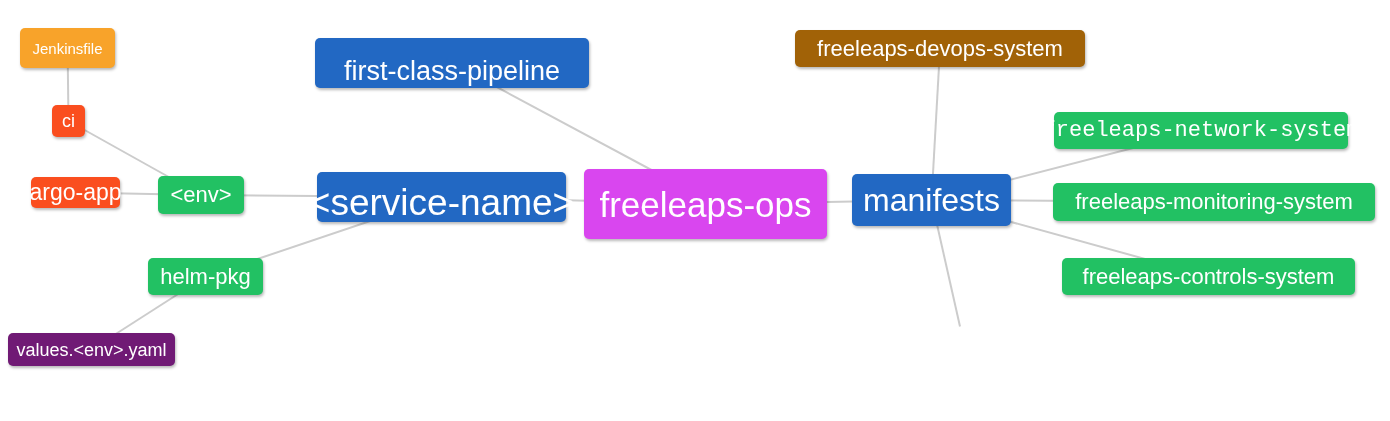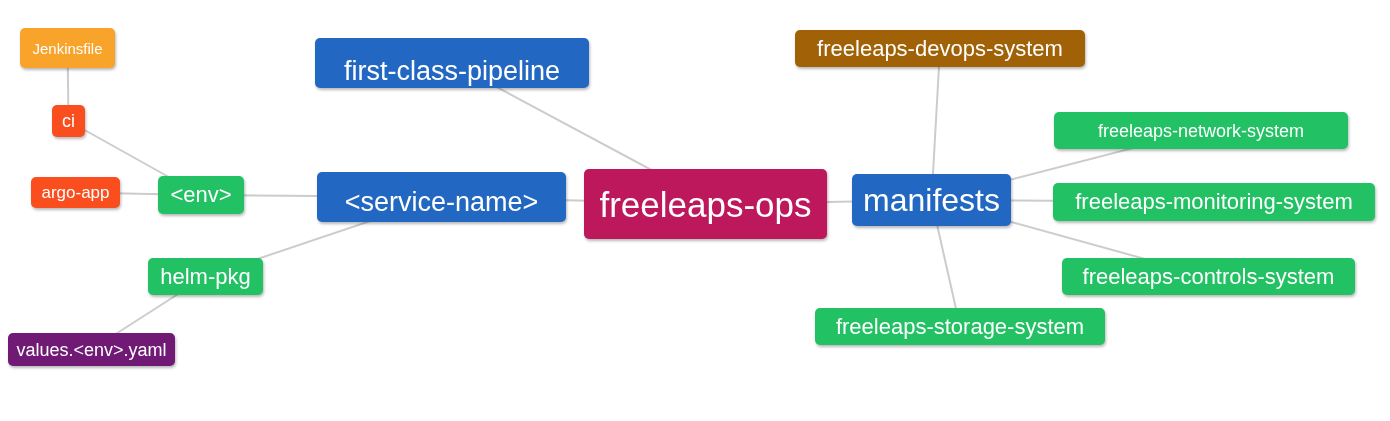--- a/index.html
+++ b/index.html
@@ -59,51 +59,48 @@
       <line x1="931.5" y1="200" x2="1208.5" y2="276.5" stroke="#cccccc" stroke-width="2"></line>
       <line x1="931.5" y1="200" x2="960" y2="326.5" stroke="#cccccc" stroke-width="2"></line>
     </svg>
     <div class="node" style="left: 20px; top: 28px; width: 95px; height: 40px; background: rgb(248, 163, 42);">
       <span class="node-label" style="font-size: 15px; color: rgb(255, 255, 255);">Jenkinsfile</span>
     </div>
     <div class="node" style="left: 52px; top: 105px; width: 33px; height: 32px; background: rgb(250, 78, 31);">
       <span class="node-label" style="font-size: 18px; color: rgb(255, 255, 255);">ci</span>
     </div>
     <div class="node" style="left: 31px; top: 177px; width: 89px; height: 31px; background: rgb(250, 78, 31);">
-      <span class="node-label" style="font-size: 17px; color: rgb(255, 255, 255);">argo-app</span>
+      <span class="node-label" style="font-size: 23px; color: rgb(255, 255, 255);">argo-app</span>
     </div>
     <div class="node" style="left: 158px; top: 176px; width: 86px; height: 38px; background: rgb(34, 193, 99);">
       <span class="node-label" style="font-size: 22px; color: rgb(255, 255, 255);">&lt;env&gt;</span>
     </div>
     <div class="node" style="left: 148px; top: 258px; width: 115px; height: 37px; background: rgb(34, 193, 99);">
       <span class="node-label" style="font-size: 22px; color: rgb(255, 255, 255);">helm-pkg</span>
     </div>
     <div class="node" style="left: 8px; top: 333px; width: 167px; height: 33px; background: #701a75;">
       <span class="node-label" style="font-size: 18px; color: rgb(255, 255, 255);">values.&lt;env&gt;.yaml</span>
     </div>
     <div class="node" style="left: 315px; top: 38px; width: 274px; height: 50px; background: rgb(34, 104, 195);">
       <span class="node-label" style="font-size: 27px; color: rgb(255, 255, 255); margin-top: 16px;">first-class-pipeline</span>
     </div>
     <div class="node" style="left: 317px; top: 172px; width: 249px; height: 50px; background: rgb(34, 104, 195);">
-      <span class="node-label" style="font-size: 27px; color: rgb(255, 255, 255); margin-top: 10px;">&lt;service-name&gt;</span>
+      <span class="node-label" style="font-size: 37px; color: rgb(255, 255, 255); margin-top: 10px;">&lt;service-name&gt;</span>
     </div>
-    <div class="node" style="left: 584px; top: 169px; width: 243px; height: 70px; background: #be185d;">
+    <div class="node" style="left: 584px; top: 169px; width: 243px; height: 70px; background: #d946ef;">
       <span class="node-label" style="font-size: 35px; color: rgb(255, 255, 255);">freeleaps-ops</span>
     </div>
     <div class="node" style="left: 852px; top: 174px; width: 159px; height: 52px; background: rgb(34, 104, 195);">
       <span class="node-label" style="font-size: 32px; color: rgb(255, 255, 255);">manifests</span>
     </div>
     <div class="node" style="left: 795px; top: 30px; width: 290px; height: 37px; background: #a16207;">
       <span class="node-label" style="font-size: 22px; color: rgb(255, 255, 255);">freeleaps-devops-system</span>
     </div>
     <div class="node" style="left: 1054px; top: 112px; width: 294px; height: 37px; background: rgb(34, 193, 99);">
-      <span class="node-label" style="font-size: 18px; color: rgb(255, 255, 255);">freeleaps-network-system</span>
+      <span class="node-label" style="font-size: 22px; color: rgb(255, 255, 255); font-family: Liberation Mono, monospace;">freeleaps-network-system</span>
     </div>
     <div class="node" style="left: 1053px; top: 183px; width: 322px; height: 38px; background: rgb(34, 193, 99);">
       <span class="node-label" style="font-size: 22px; color: rgb(255, 255, 255);">freeleaps-monitoring-system</span>
     </div>
     <div class="node" style="left: 1062px; top: 258px; width: 293px; height: 37px; background: rgb(34, 193, 99);">
       <span class="node-label" style="font-size: 22px; color: rgb(255, 255, 255);">freeleaps-controls-system</span>
     </div>
-    <div class="node" style="left: 815px; top: 308px; width: 290px; height: 37px; background: rgb(34, 193, 99);">
-      <span class="node-label" style="font-size: 22px; color: rgb(255, 255, 255);">freeleaps-storage-system</span>
-    </div>
   </div>
 
 </body></html>

